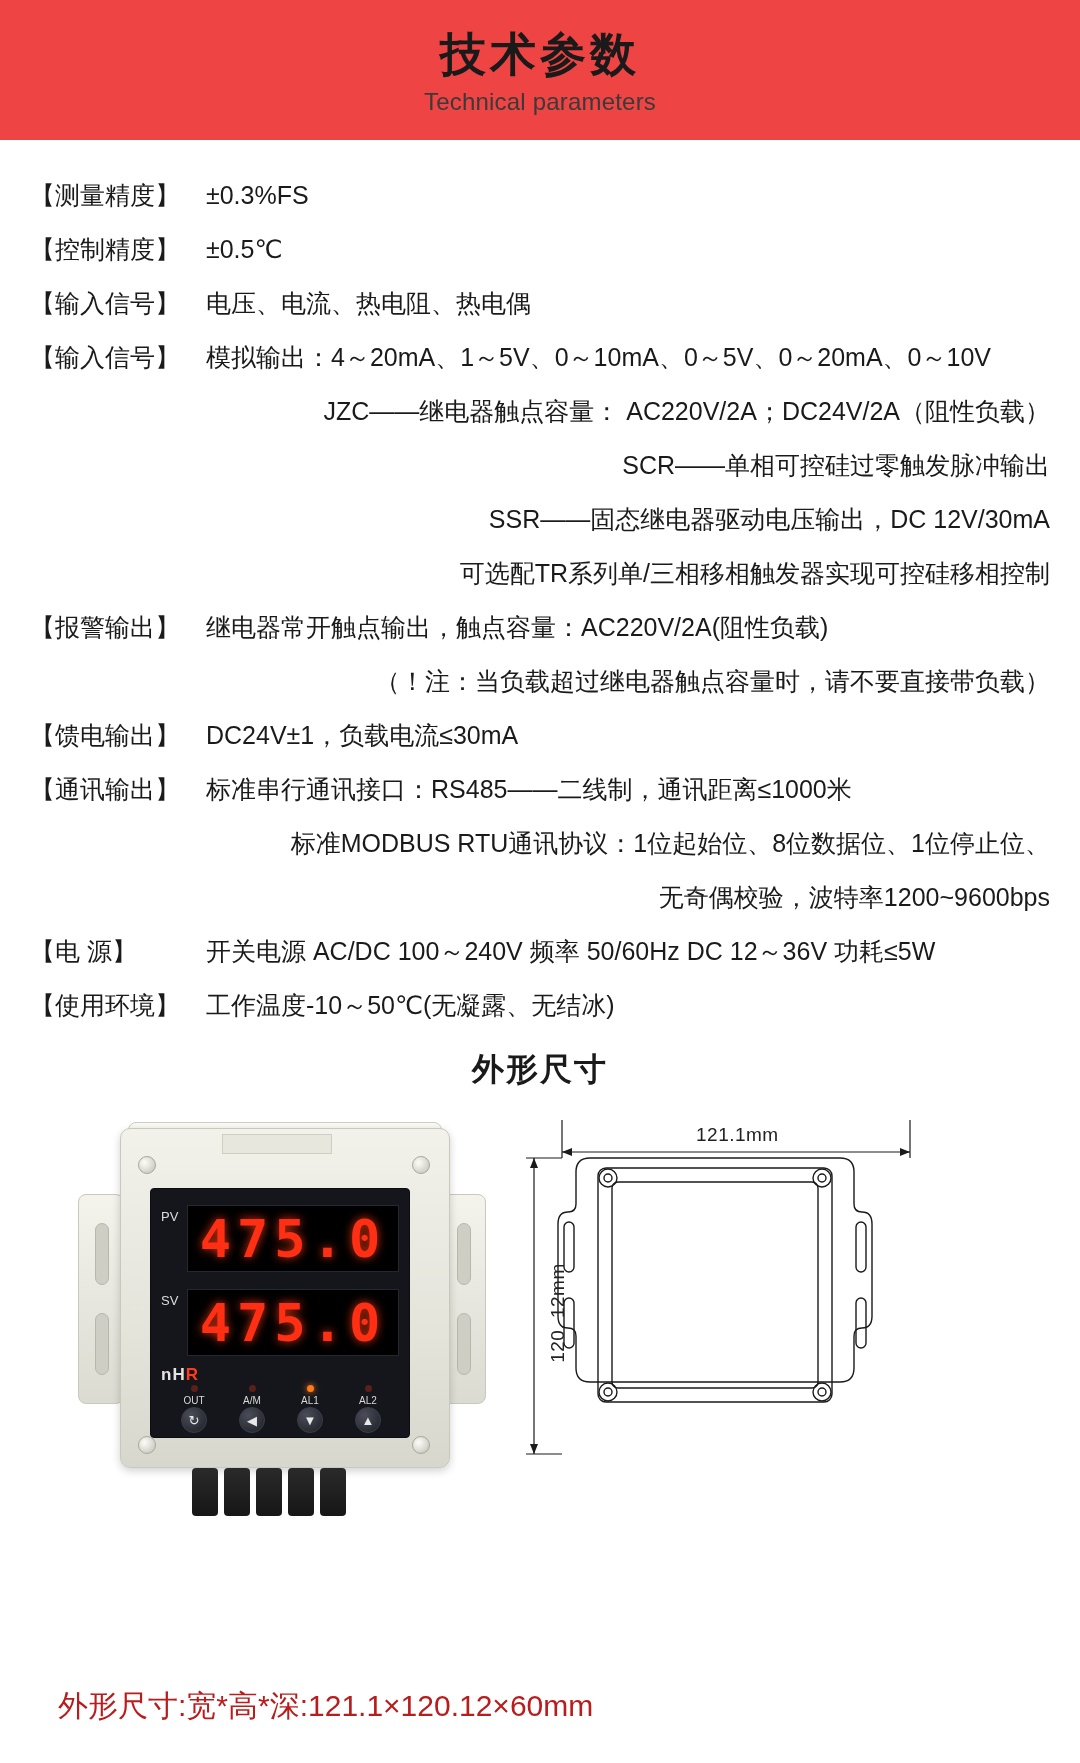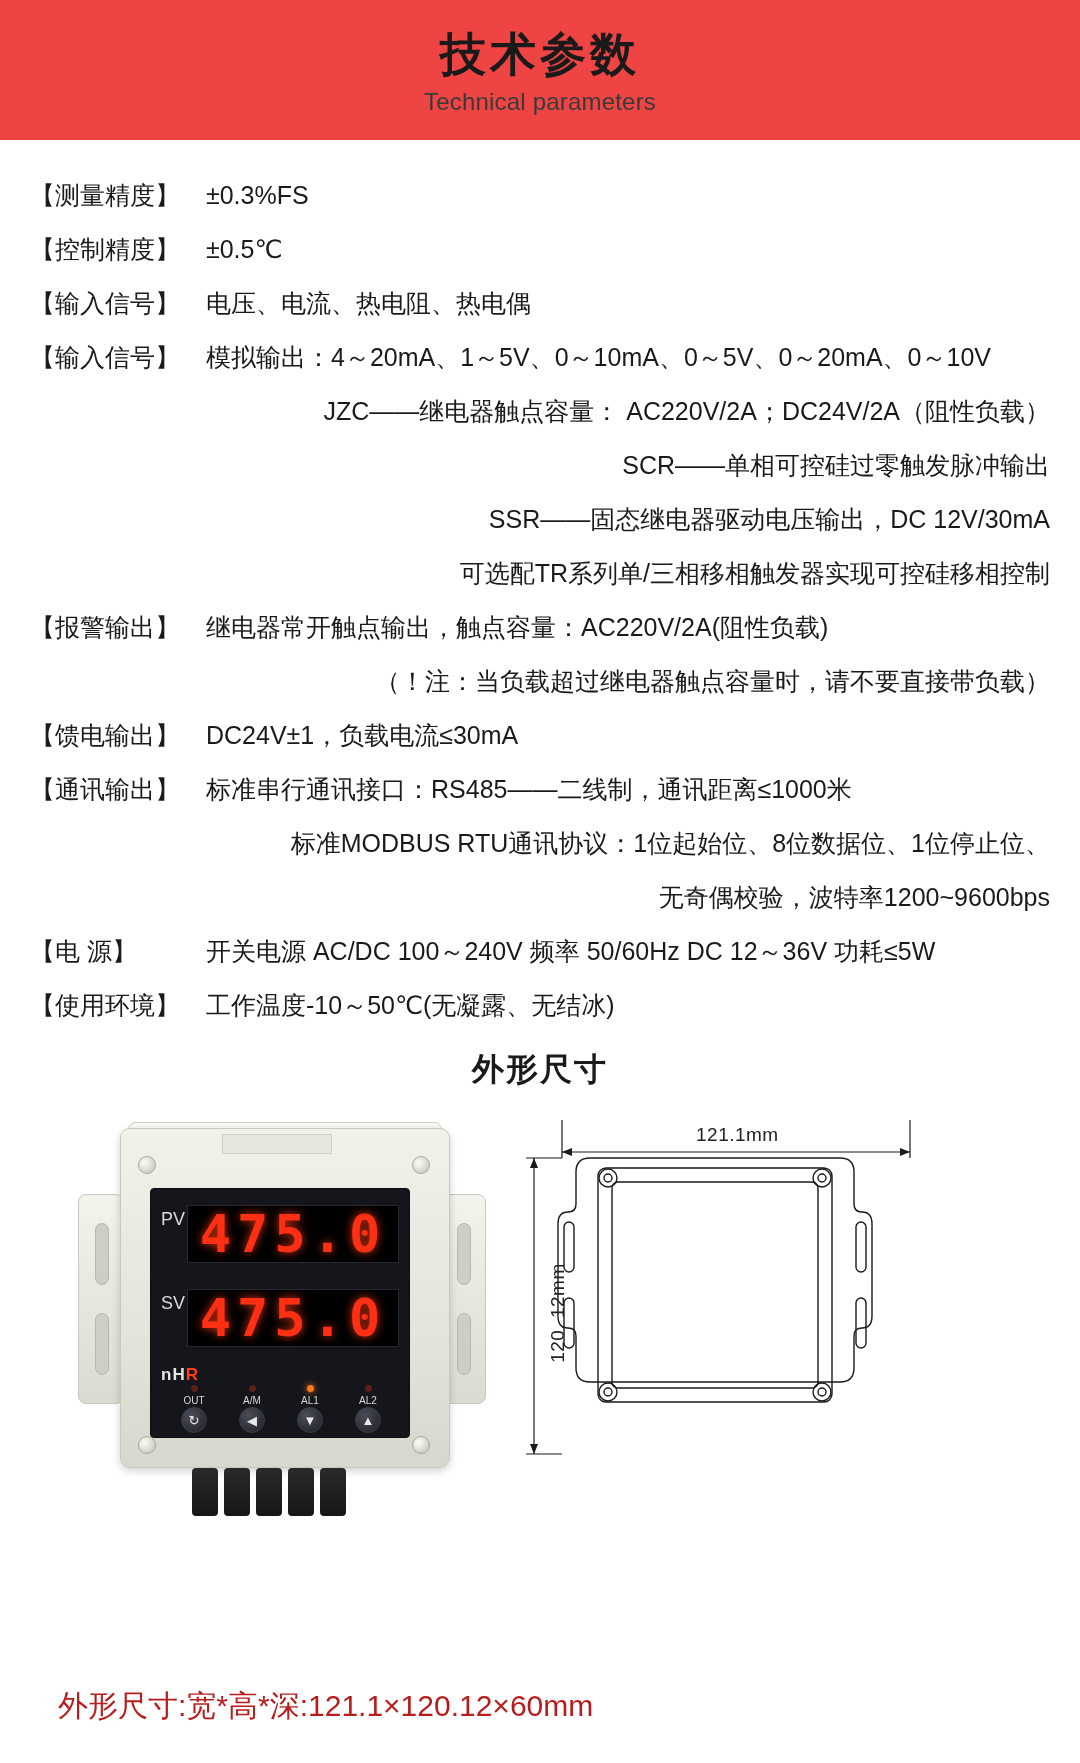--- a/index.html
+++ b/index.html
@@ -152,40 +152,40 @@
     position: absolute;
     left: 78px; top: 72px;
     width: 260px; height: 250px;
     background: #15161c;
     border-radius: 4px;
     border: 1px solid #0c0d11;
   }
   .disp {
     position: absolute;
     left: 36px;
-    width: 212px; height: 58px;
+    width: 212px; height: 67px;
     background: #000;
     border: 1px solid #262730;
     display:flex; align-items:center; justify-content:center;
   }
   .disp.pv { top: 16px; }
   .disp.sv { top: 100px; }
   .digits {
     font-family: "DejaVu Sans Mono", monospace;
     font-size: 52px;
     font-weight: bold;
     color: #ff2f14;
     letter-spacing: 6px;
     text-shadow: 0 0 10px rgba(255,60,20,0.85);
   }
   .tag {
     position: absolute;
     left: 10px;
     color: #dcdcdc;
-    font-size: 18px;
+    font-size: 13px;
   }
   .tag.pv { top: 20px; }
   .tag.sv { top: 104px; }
   .brand {
     position: absolute;
     left: 10px; top: 176px;
     color: #e4e4e4;
     font-size: 17px;
     font-weight: bold;
     letter-spacing: 1px;

